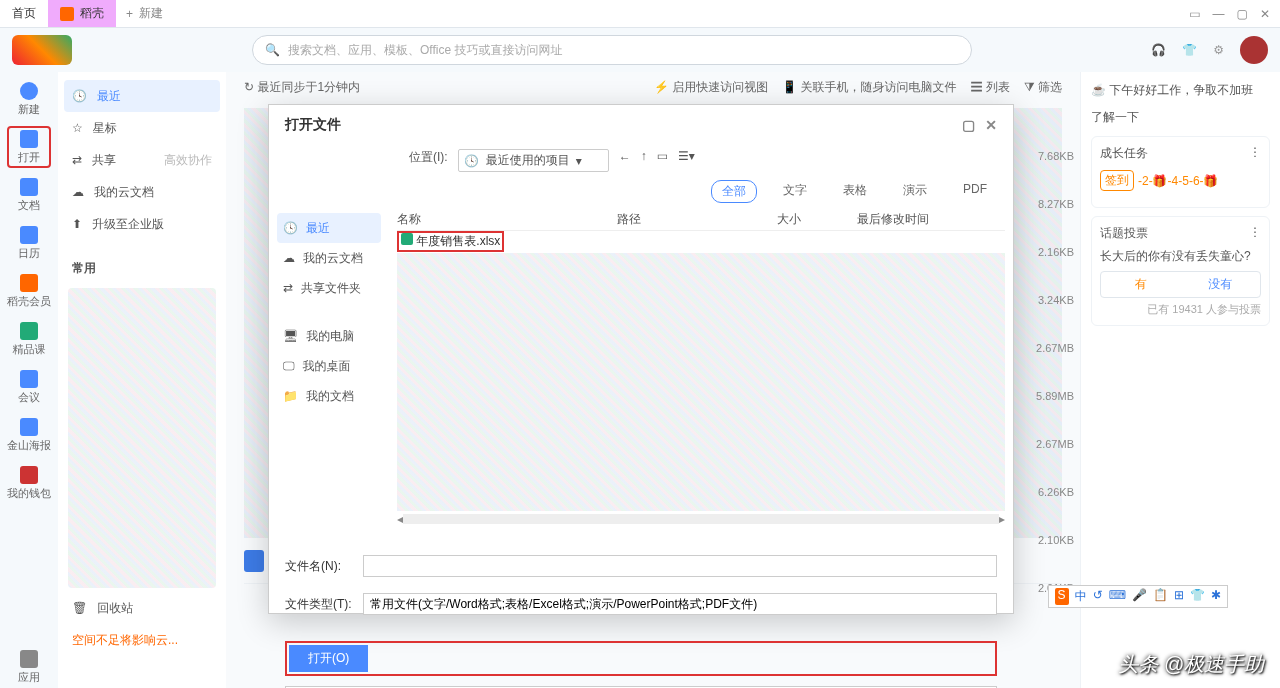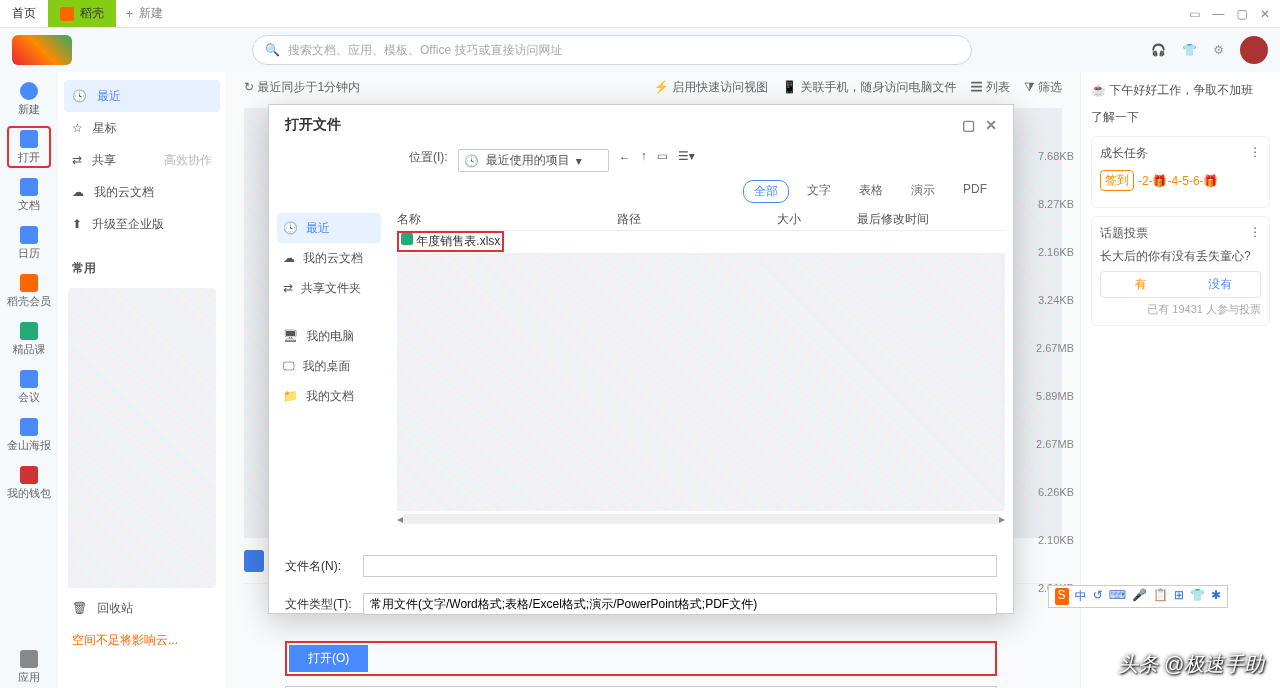--- a/index.html
+++ b/index.html
@@ -1,19 +1,19 @@
 <!DOCTYPE html>
 <html><head>
 <meta charset="utf-8">
 <style>
 * { margin: 0; padding: 0; box-sizing: border-box; font-family: "Microsoft YaHei", sans-serif; }
 body { background: #f5f9fc; width: 1280px; height: 688px; overflow: hidden; position: relative; font-size: 12px; color: #333; }
 .titlebar { height: 28px; background: #fff; display: flex; align-items: center; border-bottom: 1px solid #e0e6ec; }
 .tab { display: flex; align-items: center; padding: 0 12px; height: 100%; gap: 6px; }
-.tab.active { background: #84cc16; }
+.tab.active { background: #f0abfc; }
 .tab-icon { width: 14px; height: 14px; display: inline-block; }
 .newtab { color: #888; padding: 0 10px; }
 .winctrls { margin-left: auto; display: flex; gap: 12px; padding-right: 10px; color: #888; }
 .topbar { height: 44px; display: flex; align-items: center; padding: 0 12px; gap: 10px; }
 .logo { width: 60px; height: 30px; background: linear-gradient(45deg,#e23,#f80,#3a6); border-radius: 6px; }
 .searchbar { flex: 1; max-width: 720px; margin-left: 170px; height: 30px; border: 1px solid #d0d7de; border-radius: 15px; background: #fff; display: flex; align-items: center; padding: 0 12px; color: #aaa; gap: 8px; }
 .topicons { margin-left: auto; display: flex; gap: 16px; color: #999; align-items: center; }
 .avatar { width: 28px; height: 28px; border-radius: 50%; background: #a33; }
 .main { display: flex; height: calc(100% - 72px); }
 .leftnav { width: 58px; background: #f5f9fc; display: flex; flex-direction: column; align-items: center; padding-top: 6px; gap: 6px; }
@@ -37,21 +37,21 @@
 .rightpanel { width: 200px; background: #fff; padding: 10px; border-left: 1px solid #eef2f6; font-size: 12px; color: #555; }
 .rpitem { margin-bottom: 10px; }
 .rpcard { border: 1px solid #eef2f6; border-radius: 6px; padding: 8px; margin-top: 8px; }
 .voterow { display: flex; border: 1px solid #e0e6ec; border-radius: 4px; margin-top: 6px; }
 .voterow span { flex: 1; text-align: center; padding: 4px; }
 .dialog-overlay { position: absolute; left: 268px; top: 104px; width: 746px; height: 510px; background: #fff; border: 1px solid #ccc; box-shadow: 0 8px 30px rgba(0,0,0,.2); z-index: 100; }
 .dlg-head { height: 40px; display: flex; align-items: center; padding: 0 16px; font-size: 14px; font-weight: 600; }
 .dlg-winbtns { margin-left: auto; display: flex; gap: 10px; color: #888; font-size: 14px; }
 .dlg-toolbar { display: flex; padding: 4px 16px 4px 140px; gap: 10px; color: #555; font-size: 12px; }
 .dlg-loc-sel { border: 1px solid #ccc; padding: 2px 26px 2px 6px; border-radius: 2px; background: #fff; display: flex; gap: 6px; align-items: center; }
-.dlg-tabs { display: flex; gap: 8px; padding: 4px 16px 6px 0; justify-content: flex-end; font-size: 12px; color: #666; }
+.dlg-tabs { display: flex; gap: 16px; padding: 4px 16px 6px 0; justify-content: flex-end; font-size: 12px; color: #666; }
 .dlg-tabs .tbtn { padding: 2px 10px; border-radius: 10px; }
 .dlg-tabs .tbtn.active { border: 1px solid #4a8aff; color: #4a8aff; }
 .dlg-body { display: flex; height: 340px; }
 .dlg-side { width: 120px; border-right: none; padding: 4px 8px; }
 .dlg-sitem { height: 30px; display: flex; align-items: center; gap: 8px; color: #555; font-size: 12px; padding: 0 6px; border-radius: 4px; }
 .dlg-sitem.active { background: #e8f1ff; color: #4a8aff; }
 .dlg-list { flex: 1; padding: 0 8px; overflow: hidden; position: relative; }
 .dlg-cols { display: flex; font-size: 12px; color: #555; border-bottom: 1px solid #eee; height: 22px; align-items: center; }
 .dlg-cols span:nth-child(1){ width: 220px; }
 .dlg-cols span:nth-child(2){ width: 160px; }

